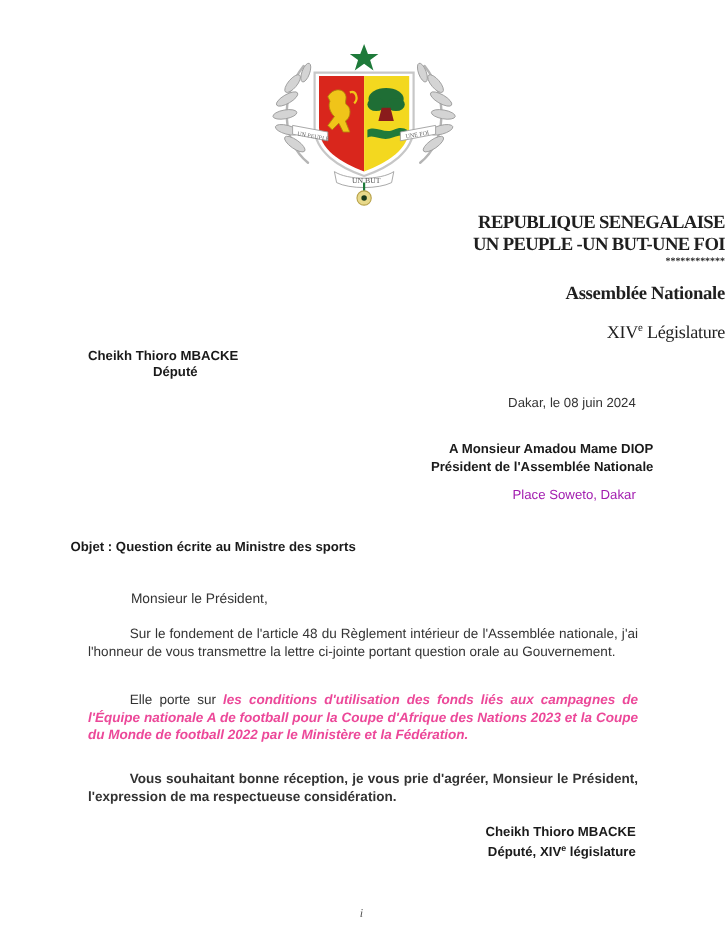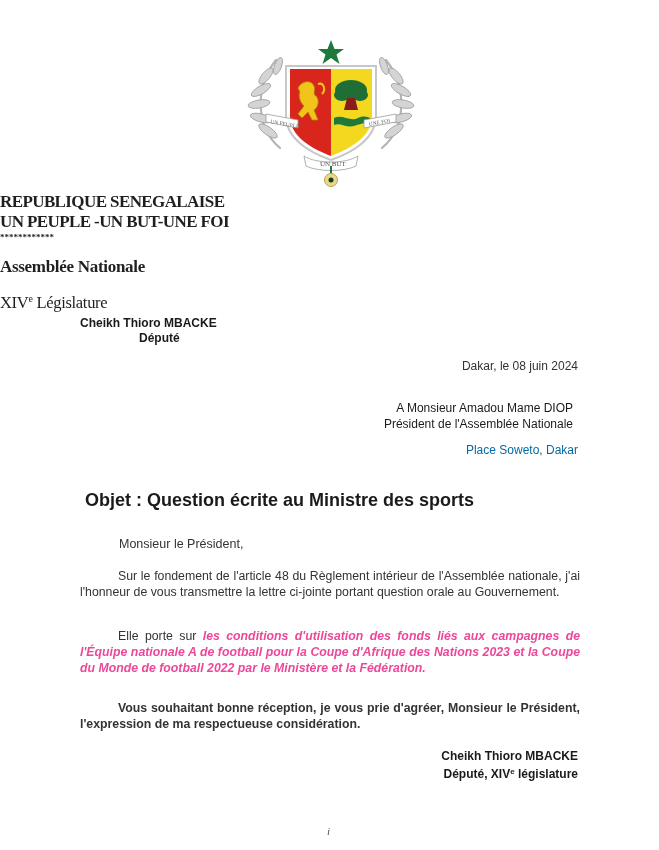--- a/index.html
+++ b/index.html
@@ -2,36 +2,36 @@
 <html><head>
   <meta charset="utf-8">
   <style>
     html, body { margin: 0; padding: 0; background: #ffffff; }
     body { width: 659px; height: 850px; position: relative; overflow: hidden; color: #1a1a1a; }
     .sans { font-family: "Liberation Sans", "DejaVu Sans", sans-serif; }
     .serif { font-family: "Liberation Serif", "DejaVu Serif", serif; }
 
     .emblem { position: absolute; left: 246px; top: 38px; width: 170px; height: 150px; }
 
-    .head-block { position: absolute; left: 0; width: 659px; text-align: left; color: #1f1f1f; }
+    .head-block { position: absolute; left: 0; width: 659px; text-align: right; color: #1f1f1f; }
     .rep { top: 192px; font-size: 17px; font-weight: bold; letter-spacing: -0.6px; line-height: 20px; }
     .motto { top: 212px; font-size: 17px; font-weight: bold; letter-spacing: -0.6px; line-height: 20px; }
     .stars { top: 231px; font-size: 9px; font-weight: bold; letter-spacing: 0px; line-height: 12px; }
     .assembly { top: 257px; font-size: 17px; font-weight: bold; letter-spacing: -0.3px; line-height: 19px; }
     .legis { top: 277px; font-size: 16.5px; font-weight: normal; letter-spacing: -0.3px; line-height: 19px; margin-top: 12px; }
     .legis sup { font-size: 10px; vertical-align: 6px; }
 
     .sender { position: absolute; left: 80px; top: 316px; font-size: 12px; font-weight: bold; line-height: 15px; }
     .sender .title { display: block; padding-left: 59px; }
 
     .date { position: absolute; right: 81px; top: 359px; font-size: 12px; color: #333; }
-    .recipient { position: absolute; right: 86px; top: 400px; font-size: 12px; font-weight: normal; text-align: right; line-height: 16px; }
-    .address { position: absolute; right: 81px; top: 443px; font-size: 12px; color: #0369a1; }
+    .recipient { position: absolute; right: 65px; top: 400px; font-size: 12px; font-weight: bold; text-align: right; line-height: 16px; }
+    .address { position: absolute; right: 81px; top: 443px; font-size: 12px; color: #a21caf; }
 
-    .objet { position: absolute; left: 85px; top: 490px; font-size: 18px; font-weight: bold; }
+    .objet { position: absolute; left: 64px; top: 490px; font-size: 12px; font-weight: bold; }
 
     .salutation { position: absolute; left: 119px; top: 537px; font-size: 12.5px; color: #333; }
 
     .para { position: absolute; left: 80px; width: 500px; font-size: 12.3px; color: #333; line-height: 16px; text-align: justify; }
     .p1 { top: 568px; }
     .p2 { top: 628px; }
     .p3 { top: 700px; font-weight: bold; }
     .indent { display: inline-block; width: 38px; }
     .emph { font-weight: bold; font-style: italic; color: #ec4899; }
 

